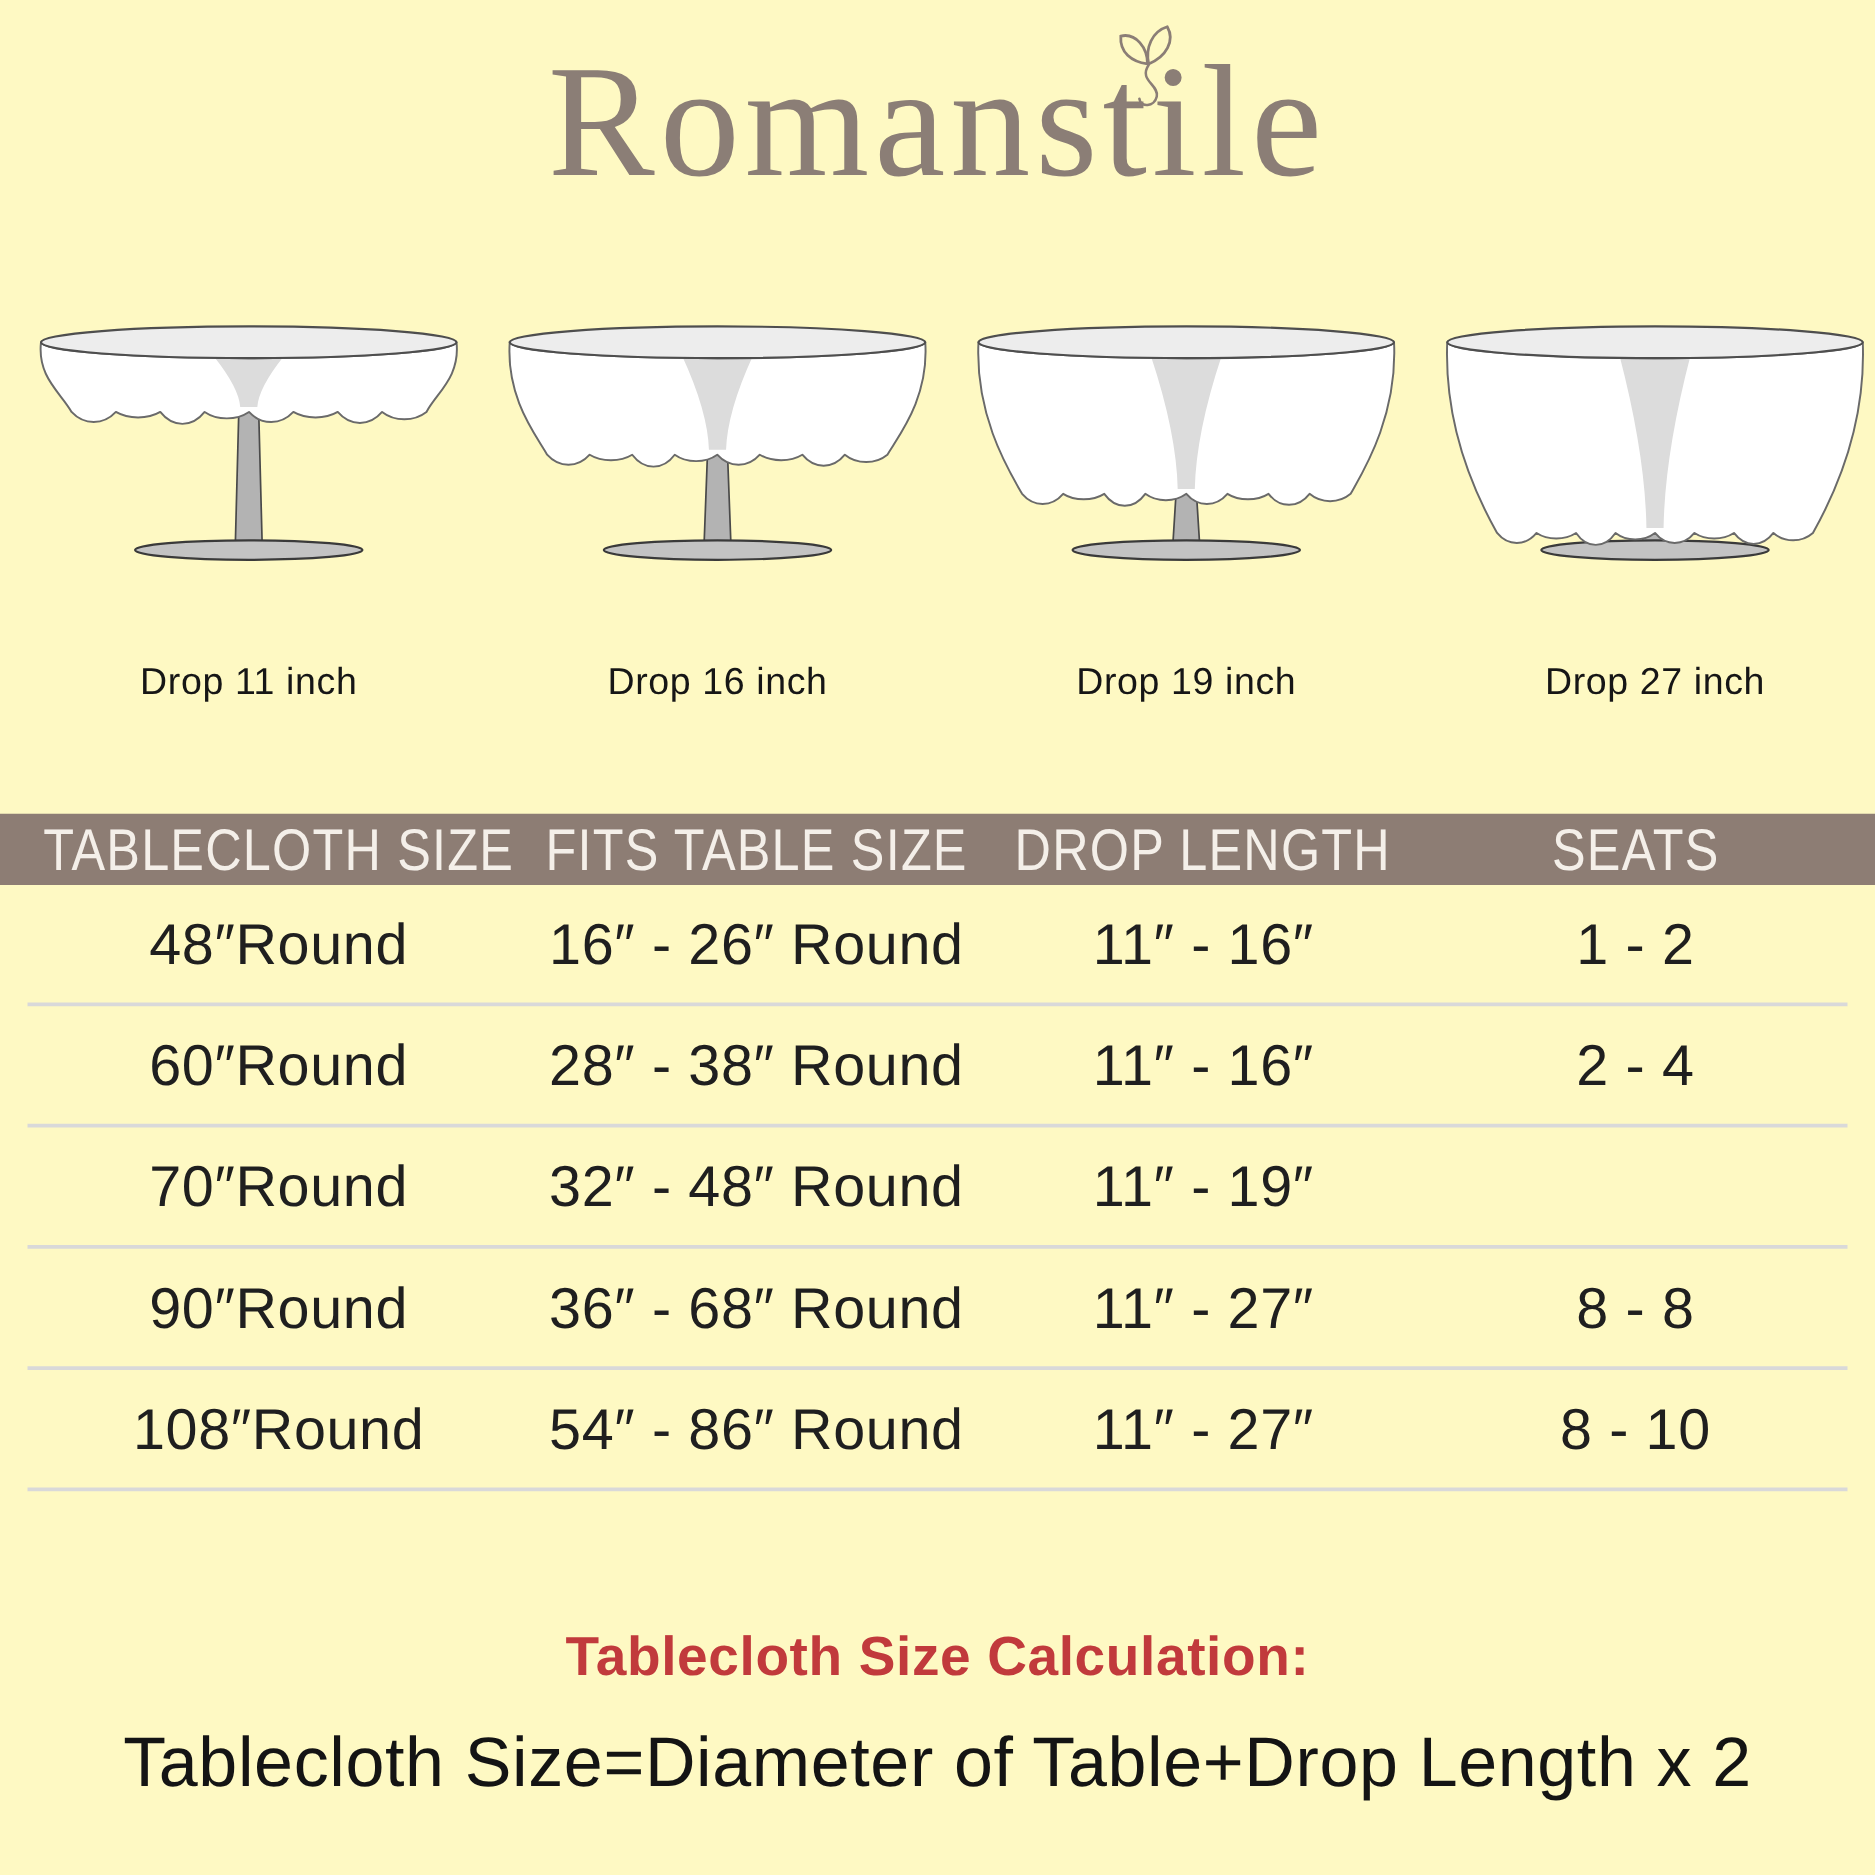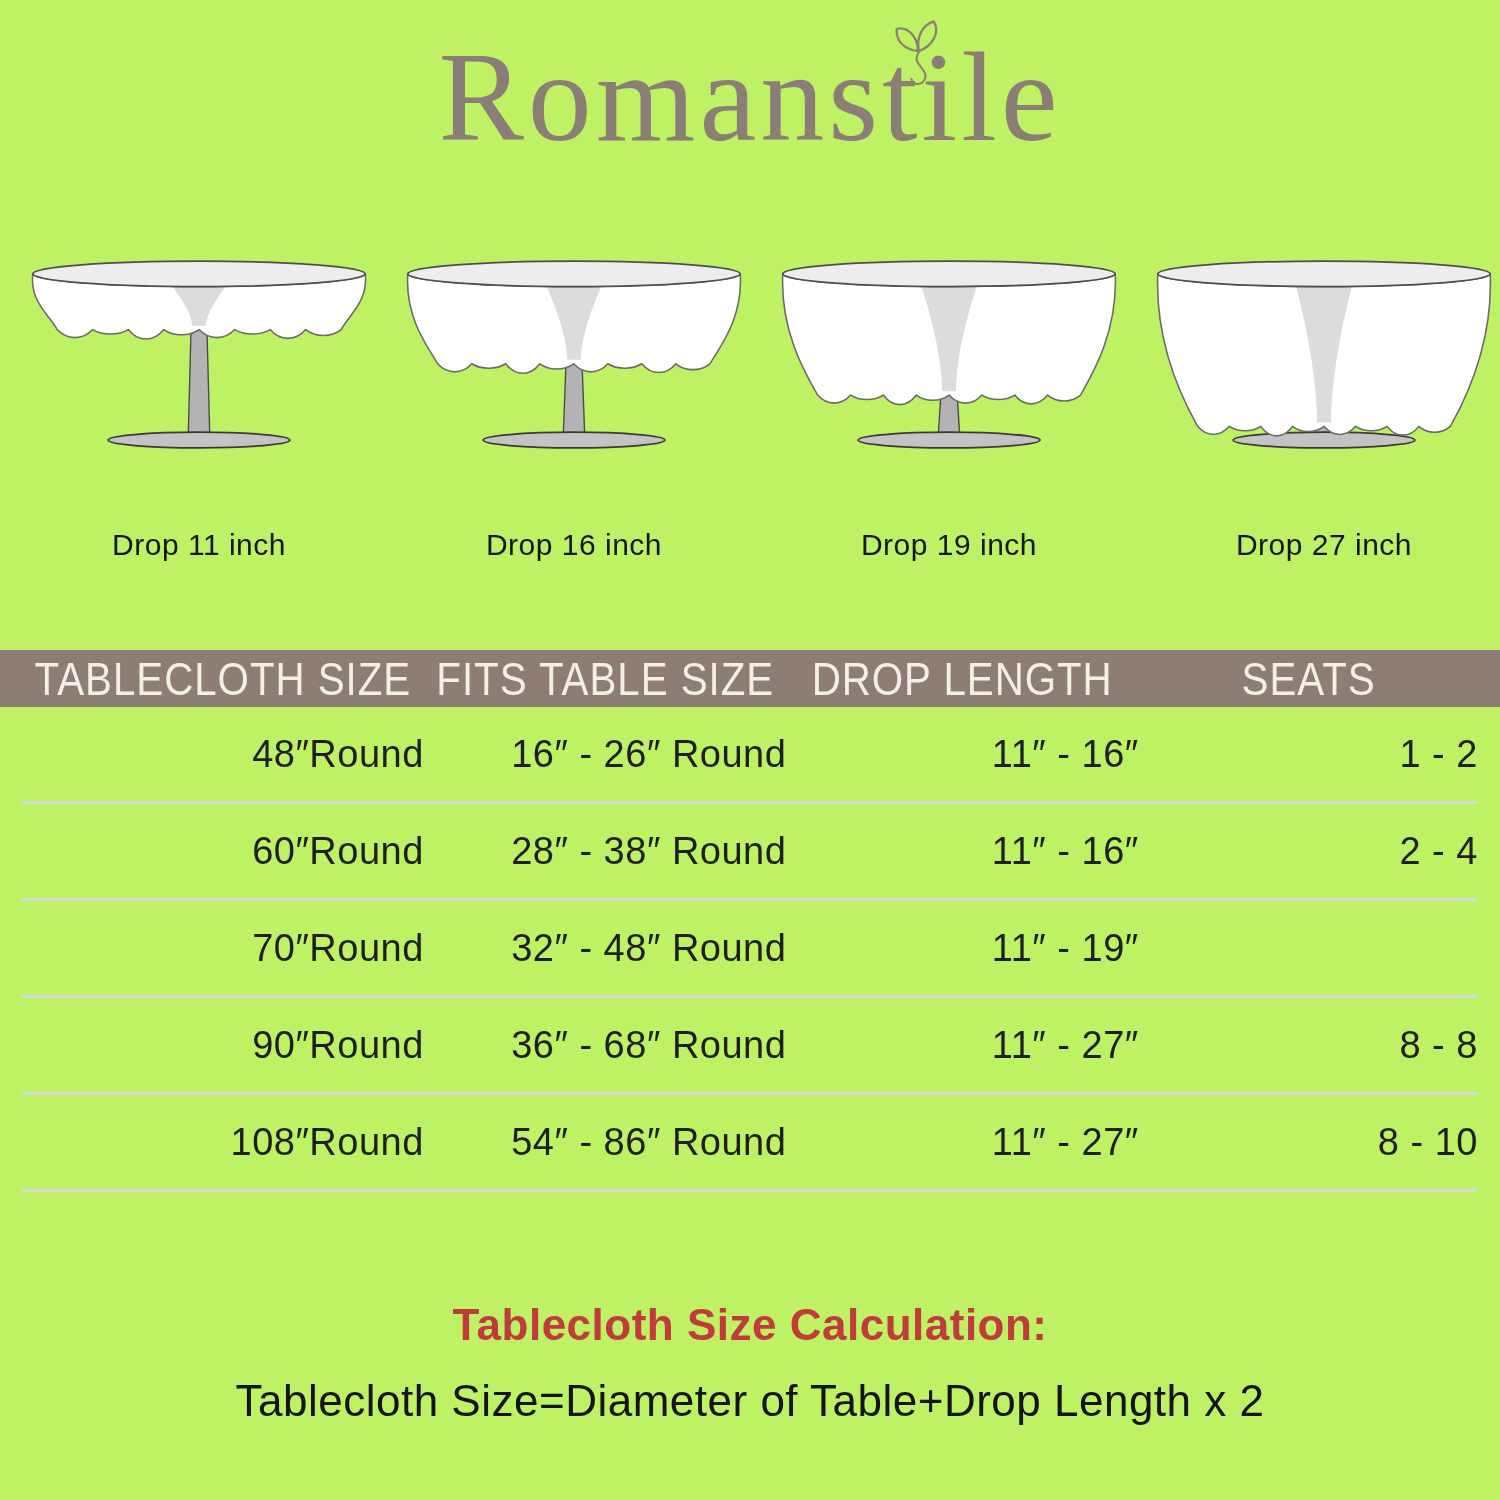--- a/index.html
+++ b/index.html
@@ -1,19 +1,19 @@
 <!DOCTYPE html>
 <html style="--brand-text: #8b7e76; --header-band: #8d7d74; --header-text: #f4efe9; --accent-red: #c13a3c; --body-text: #1d1d1d; --divider: #d9d9d9;"><head>
 <meta charset="utf-8">
 <style>
   html,body{margin:0;padding:0;background:#ffffff;}
   .page{
     position:relative;
     width:1500px;height:1500px;
-    background:#bef264;
+    background:#fef9c3;
     overflow:hidden;
     font-family:"Liberation Sans", sans-serif;
     color:var(--body-text,#1d1d1d);
   }
 
   
   .brand{ text-align:center; padding-top:30px; height:160px; }
   .brand-inner{ position:relative; display:inline-block; }
   .brand-text{
     font-family:"Liberation Serif", serif;
@@ -54,33 +54,33 @@
     font-size:42px; font-weight:300; letter-spacing:1px;
     transform:scale(0.96,1.12);
   }
   .trow{
     height:94px;
     margin:0 22px;
     border-bottom:3px solid var(--divider,#d9d9d9);
     padding:0;
   }
   .trow .cell{
-    text-align:right;
-    font-size:38px; color:#1f1f1f; letter-spacing:0.5px;
+    text-align:center;
+    font-size:46px; color:#1f1f1f; letter-spacing:0.5px;
   }
 
   
   .calc{ margin-top:108px; text-align:center; }
   .calc-heading{
     font-size:44px; font-weight:700; letter-spacing:0.5px;
     color:var(--accent-red,#c13a3c);
   }
   .calc-formula{
     margin-top:26px;
-    font-size:44px; font-weight:400; color:#141414; letter-spacing:0.5px;
+    font-size:56px; font-weight:400; color:#141414; letter-spacing:0.5px;
   }
 </style>
 </head>
 <body>
 
 <div class="page">
 
   <header class="brand">
     <div class="brand-inner">
       <svg class="ornament" viewBox="0 0 60 84" aria-hidden="true">

